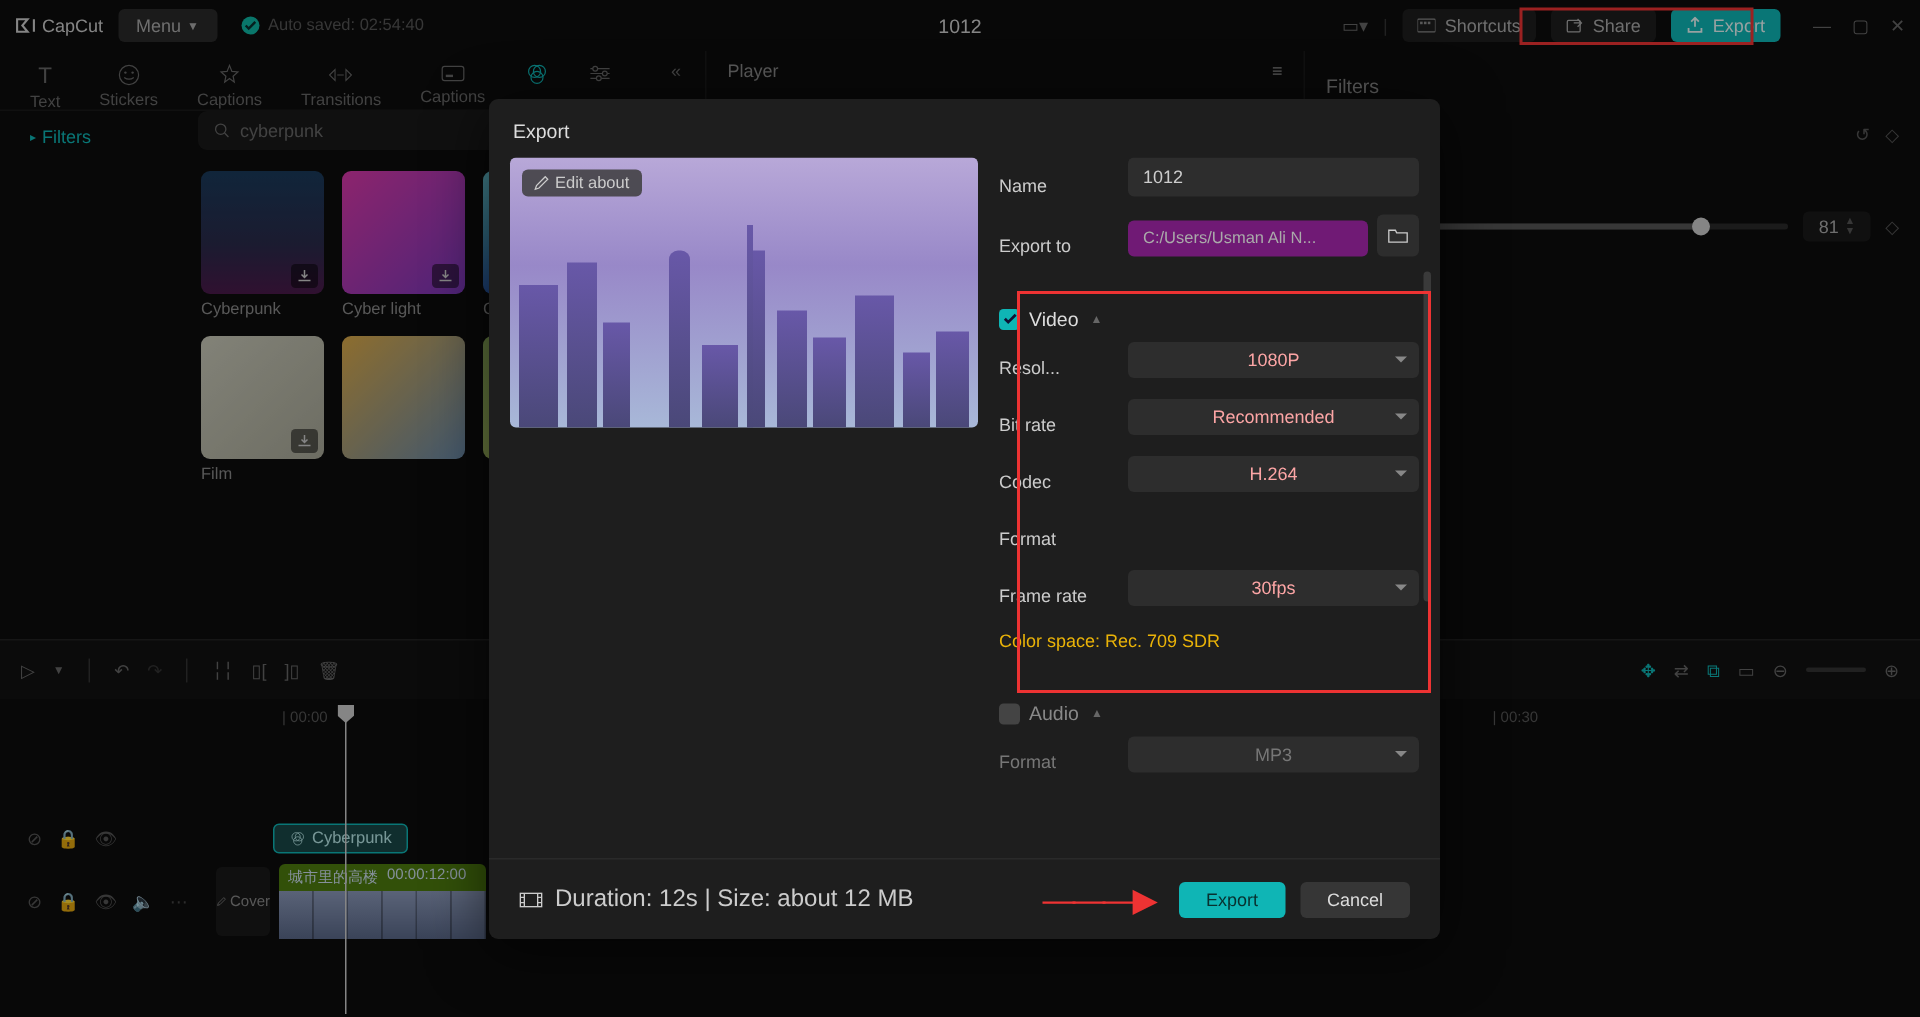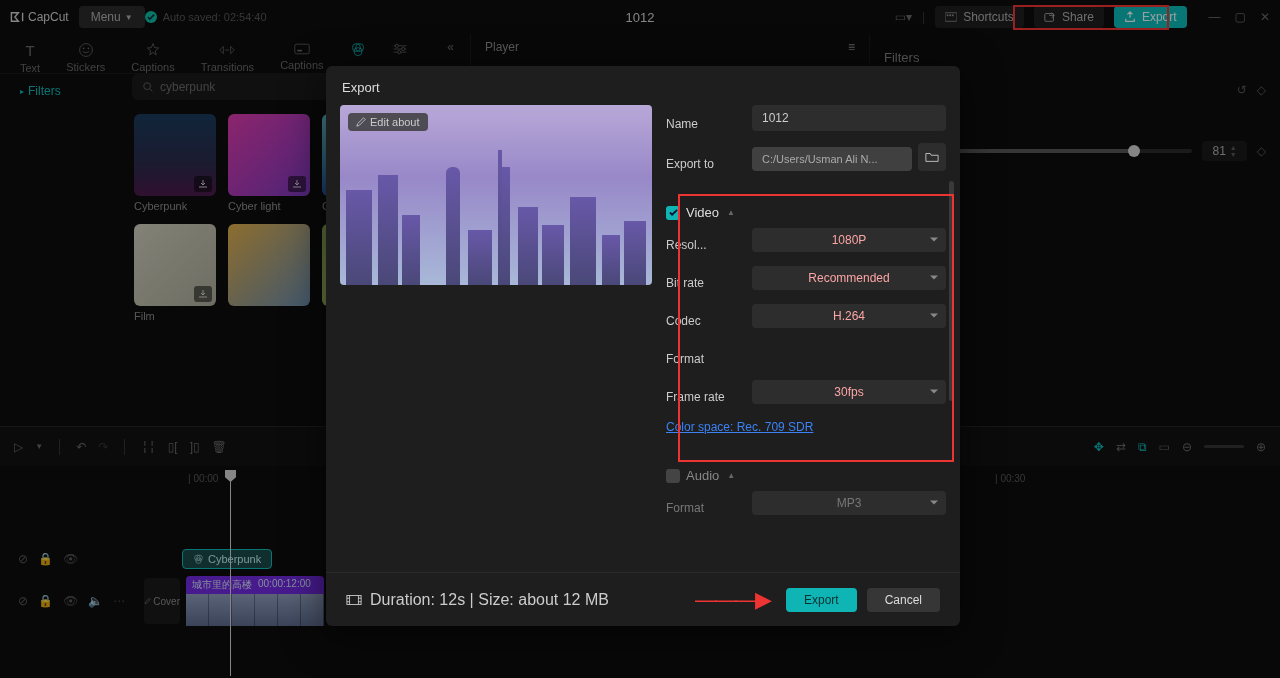--- a/index.html
+++ b/index.html
@@ -1,21 +1,21 @@
 <!DOCTYPE html>
 <html><head>
 <meta charset="utf-8">
 <style>
   * { margin: 0; padding: 0; box-sizing: border-box; font-family: -apple-system, BlinkMacSystemFont, "Segoe UI", Arial, sans-serif; }
   body { background: #0d0d0d; color: #aaa; font-size: 12px; width: 1280px; height: 678px; overflow: hidden; position: relative; }
   .topbar { height: 34px; background: #0d0d0d; display: flex; align-items: center; padding: 0 10px; }
   .logo { display: flex; align-items: center; gap: 4px; color: #ccc; font-weight: 500; font-size: 12px; }
   .logo svg { fill: #ccc; }
   .menu-btn { background: #2a2a2a; border-radius: 4px; padding: 4px 12px; margin-left: 10px; color: #aaa; display:flex;align-items:center;gap:4px;cursor:pointer;font-size:12px;}
-  .autosaved { display:flex;align-items:center;gap:6px;color:#555;font-size:11px;}
+  .autosaved { margin-left: 16px; display:flex;align-items:center;gap:6px;color:#555;font-size:11px;}
   .autosaved .dot{width:12px;height:12px;border-radius:50%;background:#0fb5a3;display:flex;align-items:center;justify-content:center;}
   .top-center{position:absolute;left:50%;transform:translateX(-50%);color:#ccc;font-size:13px;}
   .top-right{margin-left:auto;display:flex;align-items:center;gap:10px;}
   .tr-btn{background:#1e1e1e;border-radius:4px;padding:4px 10px;color:#aaa;display:flex;align-items:center;gap:6px;font-size:12px;cursor:pointer;}
   .tr-export{background:#0fb5b5;color:#e8f8f8;}
   .win-ctrls{display:flex;gap:14px;margin-left:12px;color:#666;}
   .red-box-top{position:absolute;top:5px;left:1013px;width:156px;height:25px;border:2px solid #e33;pointer-events:none;z-index:5;}
   
   .main-layout{display:flex;height:392px;}
   .tabs-panel{width:470px;background:#0d0d0d;position:relative;}
@@ -63,48 +63,48 @@
   .timeline{height:210px;background:#0d0d0d;position:relative;padding-top:4px;}
   .ruler{height:22px;position:relative;margin-left:140px;color:#555;font-size:10px;}
   .ruler span{position:absolute;top:3px;}
   .playhead{position:absolute;left:230px;top:4px;bottom:0;width:1px;background:#ccc;}
   .playhead:before{content:"";position:absolute;top:0;left:-5px;width:11px;height:12px;background:#ccc;clip-path:polygon(0 0,100% 0,100% 60%,50% 100%,0 60%);}
   .track{display:flex;align-items:center;height:30px;margin:2px 0;}
   .track-ctrl{width:140px;display:flex;align-items:center;gap:10px;padding-left:18px;color:#555;}
   .clip-chip{background:#1a4848;border:1px solid #0fb5b5;border-radius:4px;padding:3px 10px;color:#b8e8e8;font-size:11px;display:flex;align-items:center;gap:4px;margin-left:42px;}
   .clip-chip svg{fill:#b8e8e8;}
   .cover-btn{width:36px;background:#1a1a1a;border-radius:4px;display:flex;flex-direction:row;align-items:center;justify-content:center;height:46px;color:#888;font-size:10px;gap:2px;margin-left:4px;margin-right:6px;}
-  .vc-label{background:#6d28d9;color:#cde;font-size:10px;padding:2px 6px;display:flex;gap:6px;border-radius:4px 4px 0 0;}
+  .vc-label{background:#4d7c0f;color:#cde;font-size:10px;padding:2px 6px;display:flex;gap:6px;border-radius:4px 4px 0 0;}
   .vc-wrap{display:flex;flex-direction:column;}
   .vc-frames{display:flex;height:32px;}
   .frame{width:23px;height:32px;background:linear-gradient(180deg,#8a98b8,#5a6888);border-right:1px solid rgba(0,0,0,.3);}
   
   
   .modal{position:absolute;left:326px;top:66px;width:634px;height:560px;background:#1e1e1e;border-radius:6px;box-shadow:0 8px 40px rgba(0,0,0,.6);z-index:20;display:flex;flex-direction:column;}
   .m-title{padding:14px 16px 10px;color:#ddd;font-size:13px;font-weight:500;}
   .m-body{flex:1;display:flex;padding:0 14px;gap:14px;overflow:hidden;}
   .m-left{width:312px;}
   .m-preview{width:312px;height:180px;border-radius:4px;background:linear-gradient(180deg,#b8a8d8 0%,#9888c8 40%,#a8b8d8 100%);position:relative;overflow:hidden;}
   .skyline{position:absolute;bottom:0;left:0;right:0;height:120px;}
   .bldg{position:absolute;bottom:0;background:linear-gradient(180deg,#6858a8,#4a4878);}
   .edit-cover{position:absolute;top:8px;left:8px;background:rgba(60,60,60,.85);border-radius:4px;padding:3px 8px;color:#ccc;font-size:11px;display:flex;align-items:center;gap:4px;}
   .m-right{flex:1;display:flex;flex-direction:column;position:relative;}
   .m-row{display:flex;align-items:flex-end;margin-bottom:12px;min-height:26px;}
   .m-label{width:86px;color:#ccc;font-size:12px;}
   .m-input{flex:1;background:#2d2d2d;border:none;border-radius:4px;padding:6px 10px;color:#ccc;font-size:12px;}
-  .m-path{flex:1;background:#404040;border-radius:4px;padding:6px 10px;color:#aaa;font-size:11px;display:flex;align-items:center;}
+  .m-path{flex:1;background:#701a75;border-radius:4px;padding:6px 10px;color:#aaa;font-size:11px;display:flex;align-items:center;}
   .folder-btn{width:28px;height:28px;background:#2d2d2d;border-radius:4px;margin-left:6px;display:flex;align-items:center;justify-content:center;cursor:pointer;}
   .m-section-title{display:flex;align-items:center;gap:6px;color:#ddd;font-size:13px;font-weight:500;padding:4px 0 6px;}
   .chk{width:14px;height:14px;border-radius:3px;background:#0fb5b5;display:flex;align-items:center;justify-content:center;}
   .chk.off{background:#444;}
   .sec-caret{font-size:8px;color:#666;margin-left:2px;}
   .m-select{flex:1;background:#2d2d2d;border-radius:4px;padding:5px 10px;color:#fca5a5;font-size:12px;display:flex;align-items:center;justify-content:center;position:relative;cursor:pointer;font-weight:500;}
   .m-select:after{content:"";position:absolute;right:8px;top:50%;transform:translateY(-30%);border:4px solid transparent;border-top-color:#888;}
   .m-select.muted{color:#777;}
-  .m-cs{color:#3b82f6;font-size:12px;padding:4px 0;text-decoration:underline;}
+  .m-cs{color:#eab308;font-size:12px;padding:4px 0;}
   .scrollbar{position:absolute;right:-8px;top:76px;width:5px;height:220px;background:#3a3a3a;border-radius:3px;}
   .red-box-vid{position:absolute;left:352px;top:128px;width:276px;height:268px;border:2px solid #e33;pointer-events:none;}
   .m-footer{height:54px;display:flex;align-items:center;padding:0 20px;border-top:1px solid #2a2a2a;}
   .m-foot-info{display:flex;align-items:center;gap:8px;color:#ccc;font-size:16px;}
   .m-foot-right{margin-left:auto;display:flex;align-items:center;gap:10px;}
   .arrow-red{color:#e33;font-size:22px;letter-spacing:-2px;margin-right:6px;}
   .btn{padding:5px 18px;border-radius:4px;font-size:12px;cursor:pointer;border:none;}
   .btn-exp{background:#0fb5b5;color:#08302f;font-weight:500;}
   .btn-cancel{background:#363636;color:#ddd;}
   

